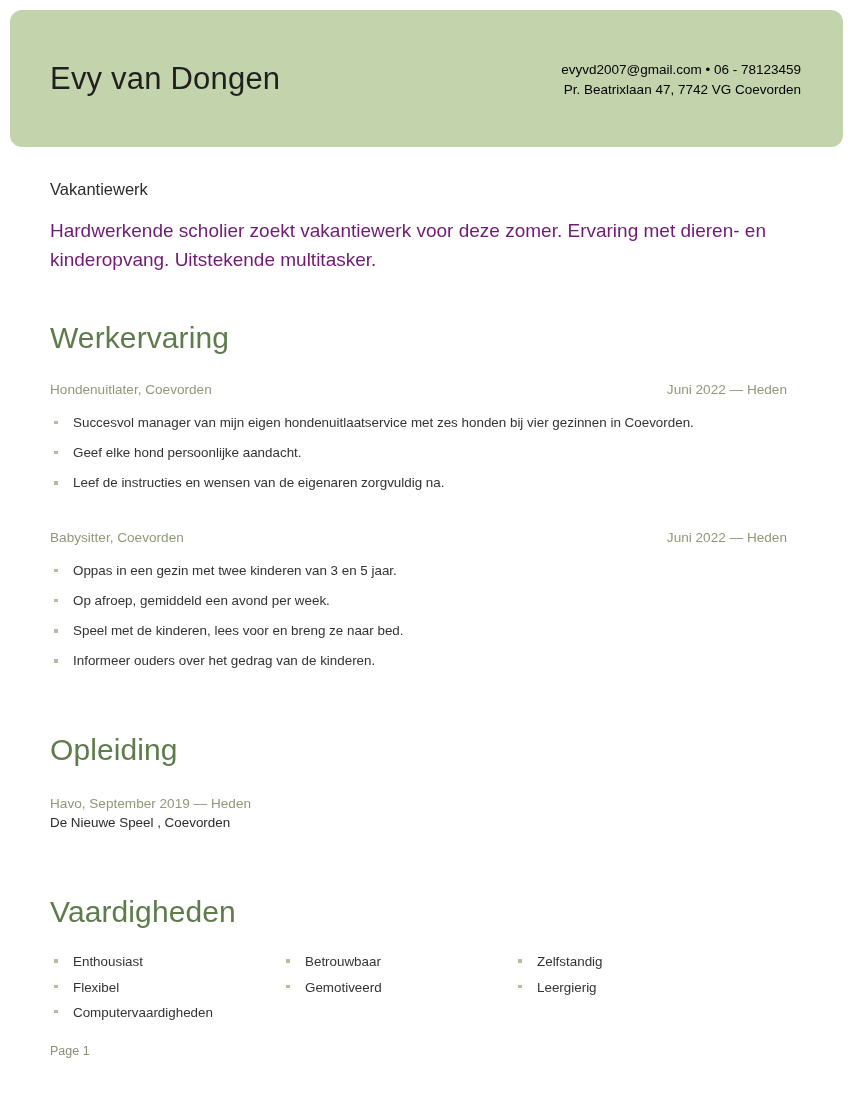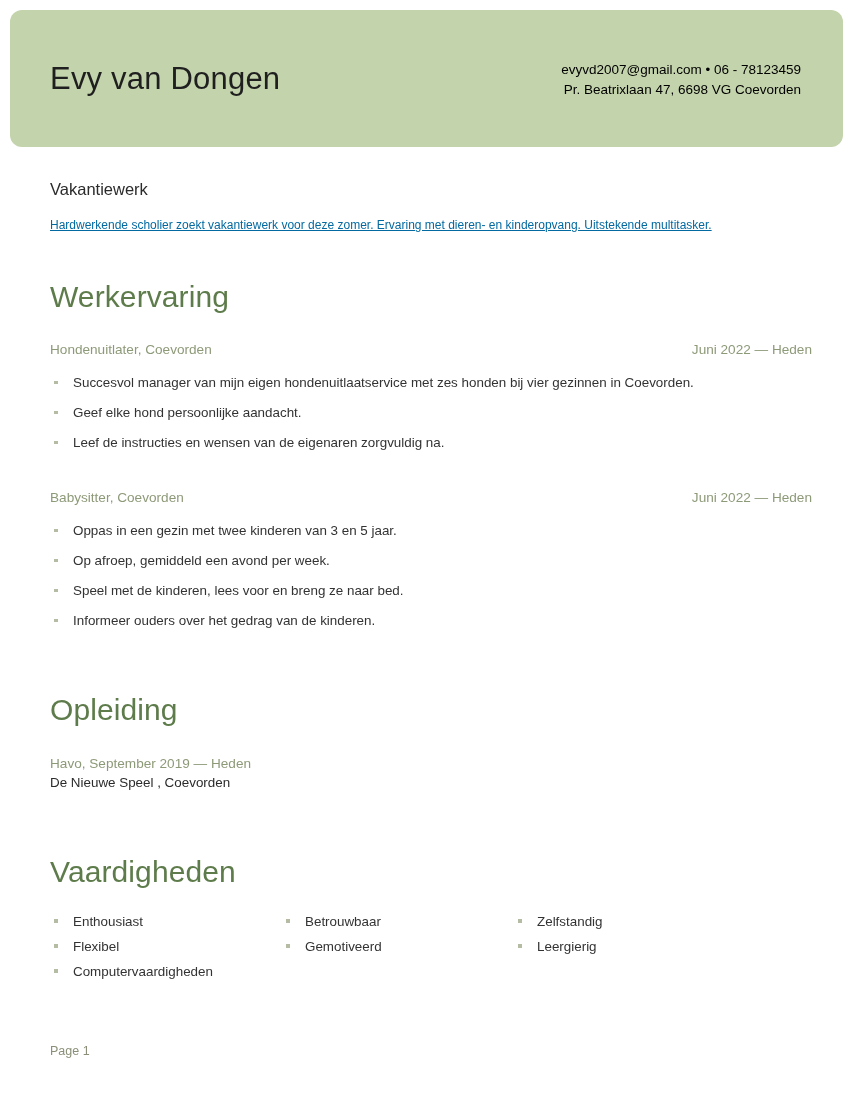--- a/index.html
+++ b/index.html
@@ -59,39 +59,38 @@
     line-height: 1.45;
     color: #000000;
     padding-top: 2px;
   }
   .contact-line { white-space: nowrap; }
 
   
   .content {
     position: absolute;
     left: 50px;
-    right: 40px;
+    right: 65px;
     top: 180px;
   }
 
   
   .summary-title {
     font-size: 16.5px;
     font-weight: 400;
     color: #2b2b2b;
     margin: 0 0 16px 0;
     line-height: 1.2;
   }
   .summary-text {
-    font-size: 12px;
+    font-size: 19px;
     line-height: 1.55;
-    color: #0369a1;
+    color: #701a75;
     margin: 0;
     max-width: 718px;
-    text-decoration: underline;
   }
 
   
   .section-heading {
     font-size: 30px;
     font-weight: 400;
     color: #5e7c4b;
     line-height: 1.15;
     margin: 0;
     letter-spacing: 0.1px;
@@ -194,21 +193,21 @@
 </head>
 <body>
 
 <div class="page">
 
   <div class="header">
     <div class="header-inner">
       <div class="full-name">Evy van Dongen</div>
       <div class="contact-block">
         <div class="contact-line">evyvd2007@gmail.com • 06 - 78123459</div>
-        <div class="contact-line">Pr. Beatrixlaan 47, 6698 VG Coevorden</div>
+        <div class="contact-line">Pr. Beatrixlaan 47, 7742 VG Coevorden</div>
       </div>
     </div>
   </div>
 
   <div class="content">
 
     <div>
       <h2 class="summary-title">Vakantiewerk</h2>
       <p class="summary-text">Hardwerkende scholier zoekt vakantiewerk voor deze zomer. Ervaring met dieren- en kinderopvang. Uitstekende multitasker.</p>
     </div>

